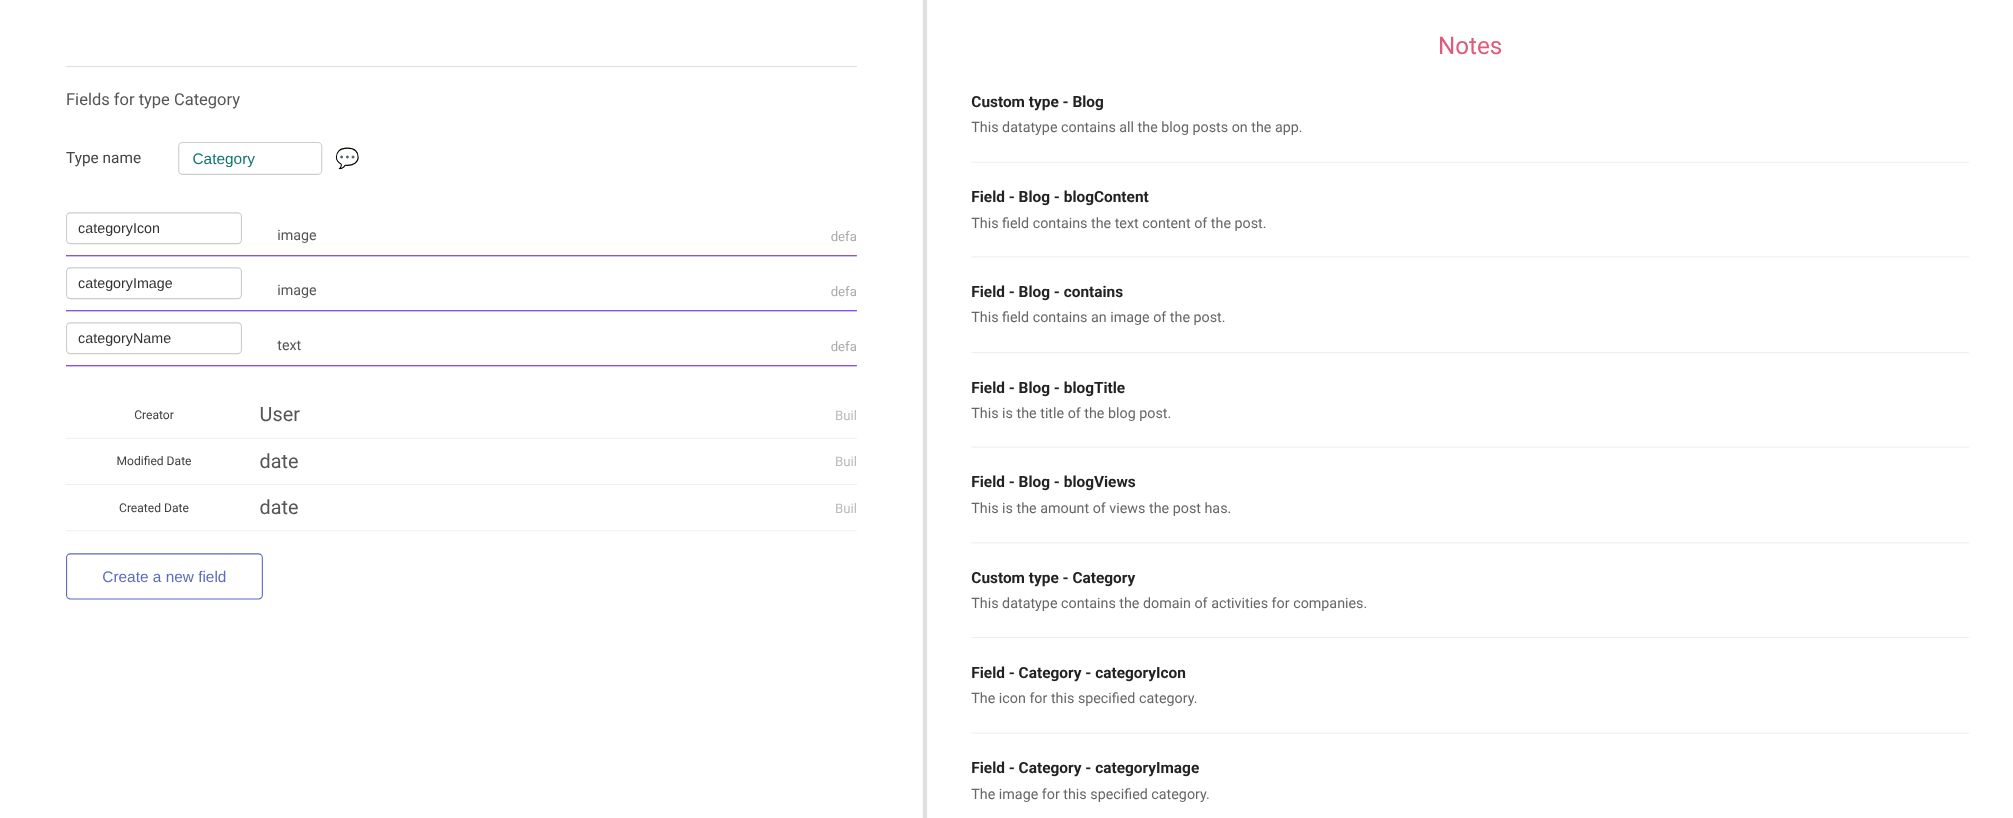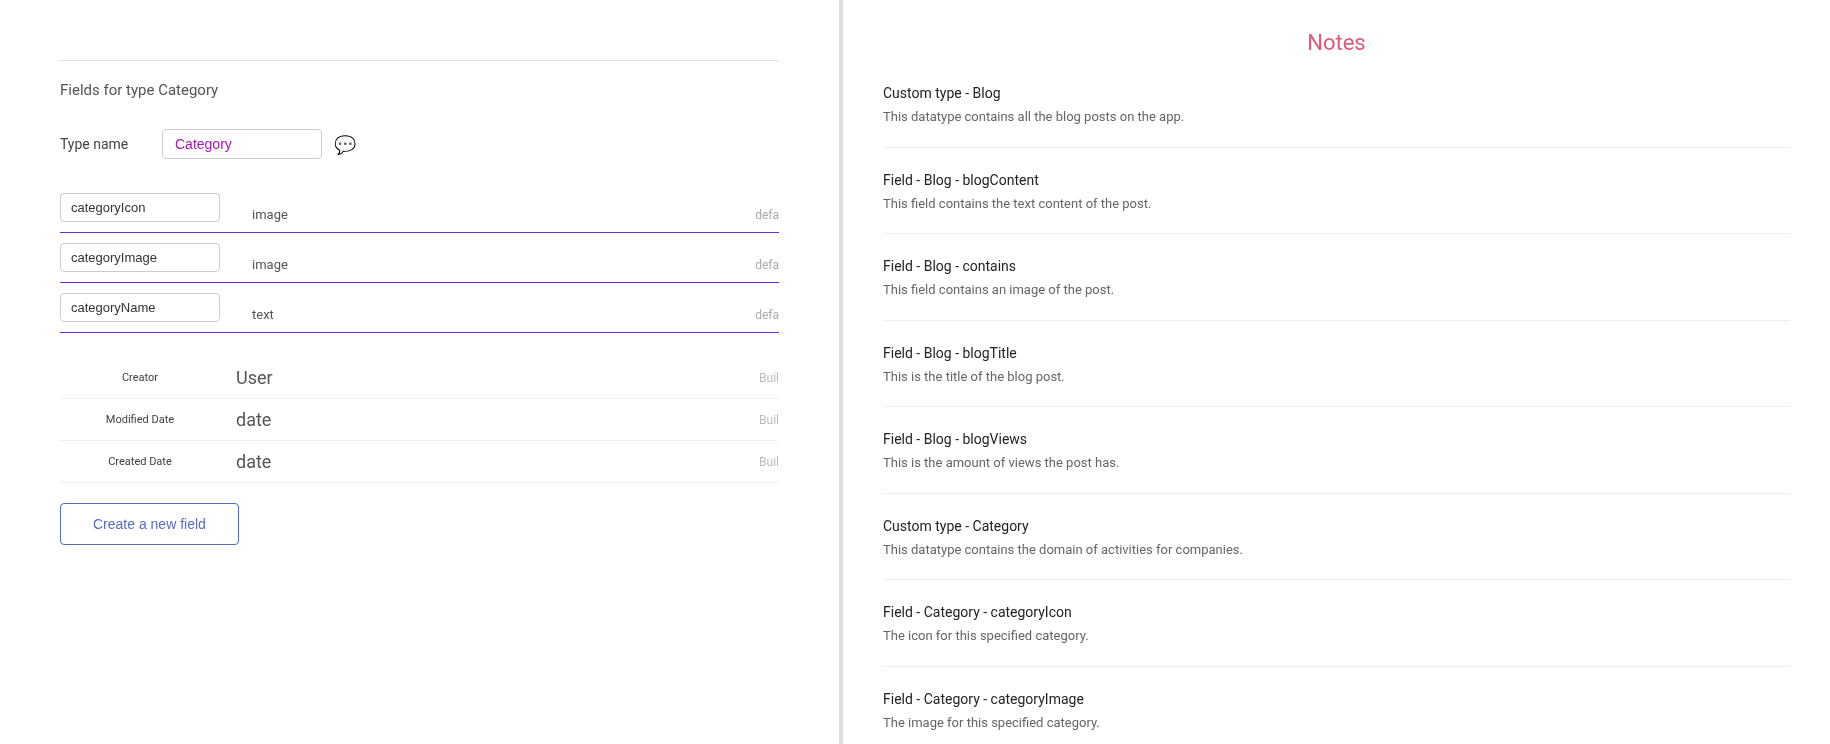--- a/index.html
+++ b/index.html
@@ -50,22 +50,22 @@
       font-size: 14px;
       color: #444;
       min-width: 90px;
     }
 
     .type-name-input {
       border: 1px solid #ccc;
       border-radius: 4px;
       padding: 6px 12px;
       font-size: 14px;
-      color: #a21caf;
-      width: 160px;
+      color: #0f766e;
+      width: 131px;
       outline: none;
     }
 
     .chat-icon {
       color: #aaa;
       font-size: 18px;
       cursor: pointer;
     }
 
     .fields-list {
@@ -160,21 +160,21 @@
       padding-bottom: 20px;
       border-bottom: 1px solid #eeeeee;
     }
 
     .note-item:last-child {
       border-bottom: none;
     }
 
     .note-heading {
       font-size: 14px;
-      font-weight: 400;
+      font-weight: 700;
       color: #222;
       margin-bottom: 6px;
     }
 
     .note-body {
       font-size: 13px;
       color: #666;
       line-height: 1.5;
     }
 

